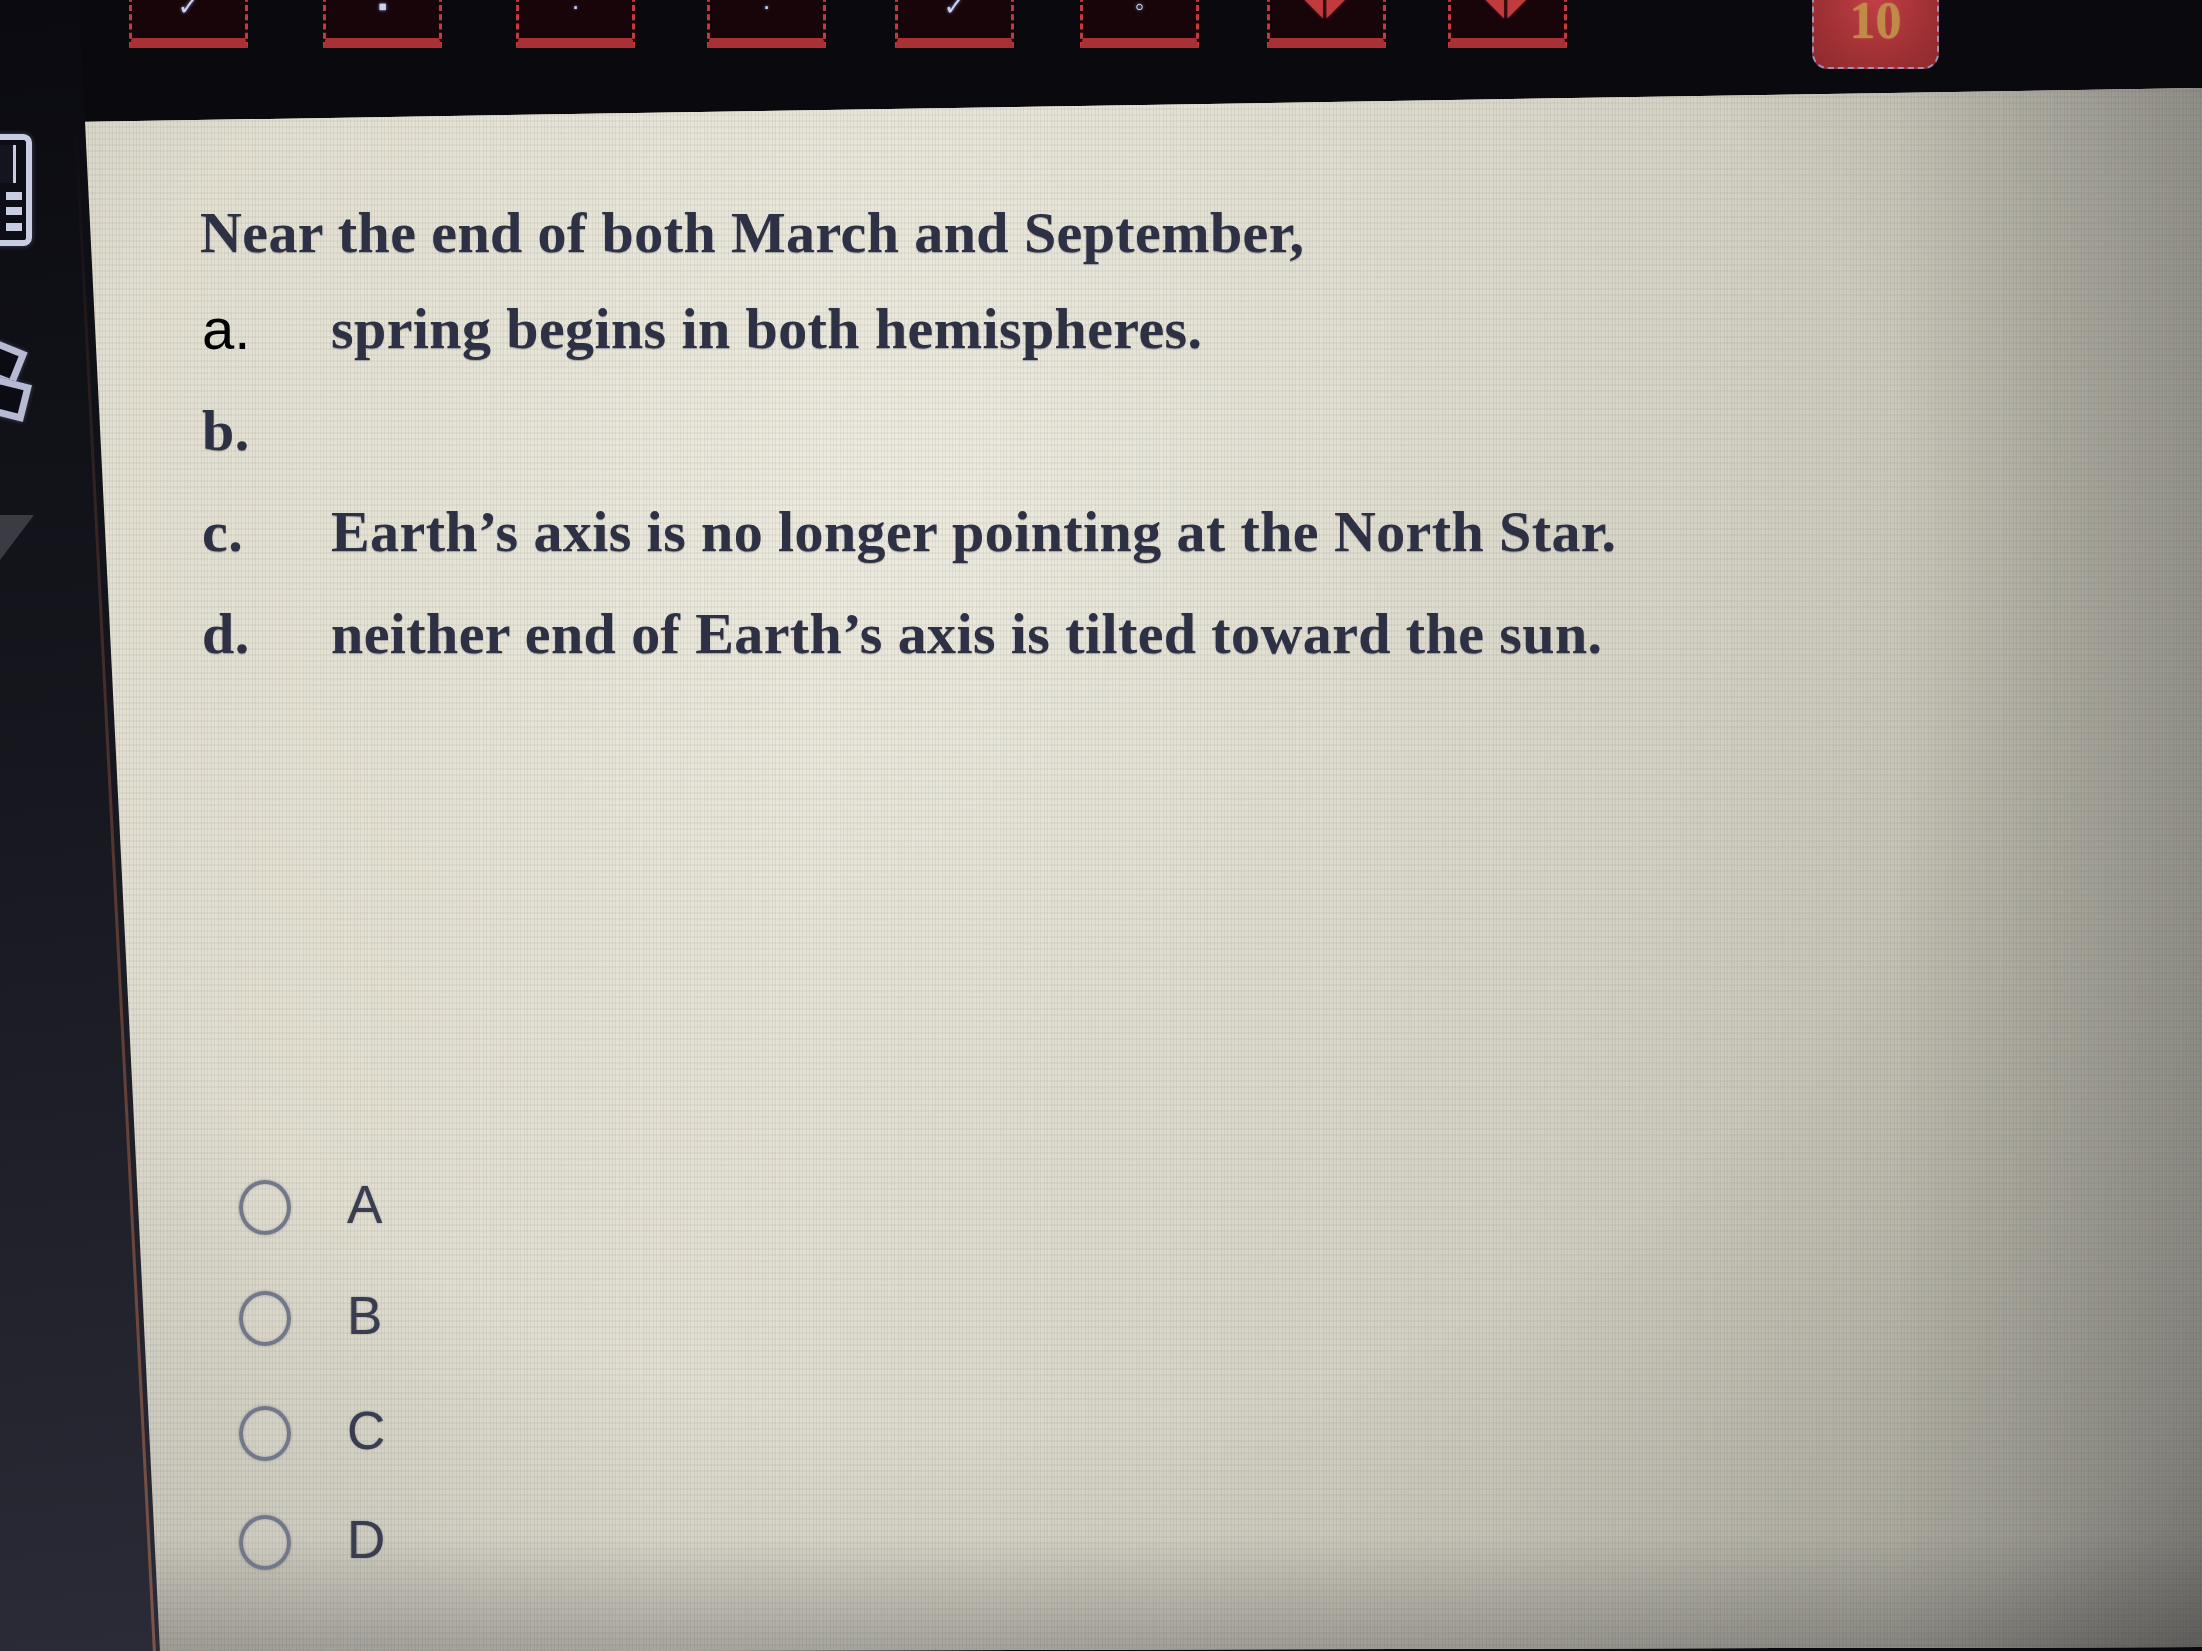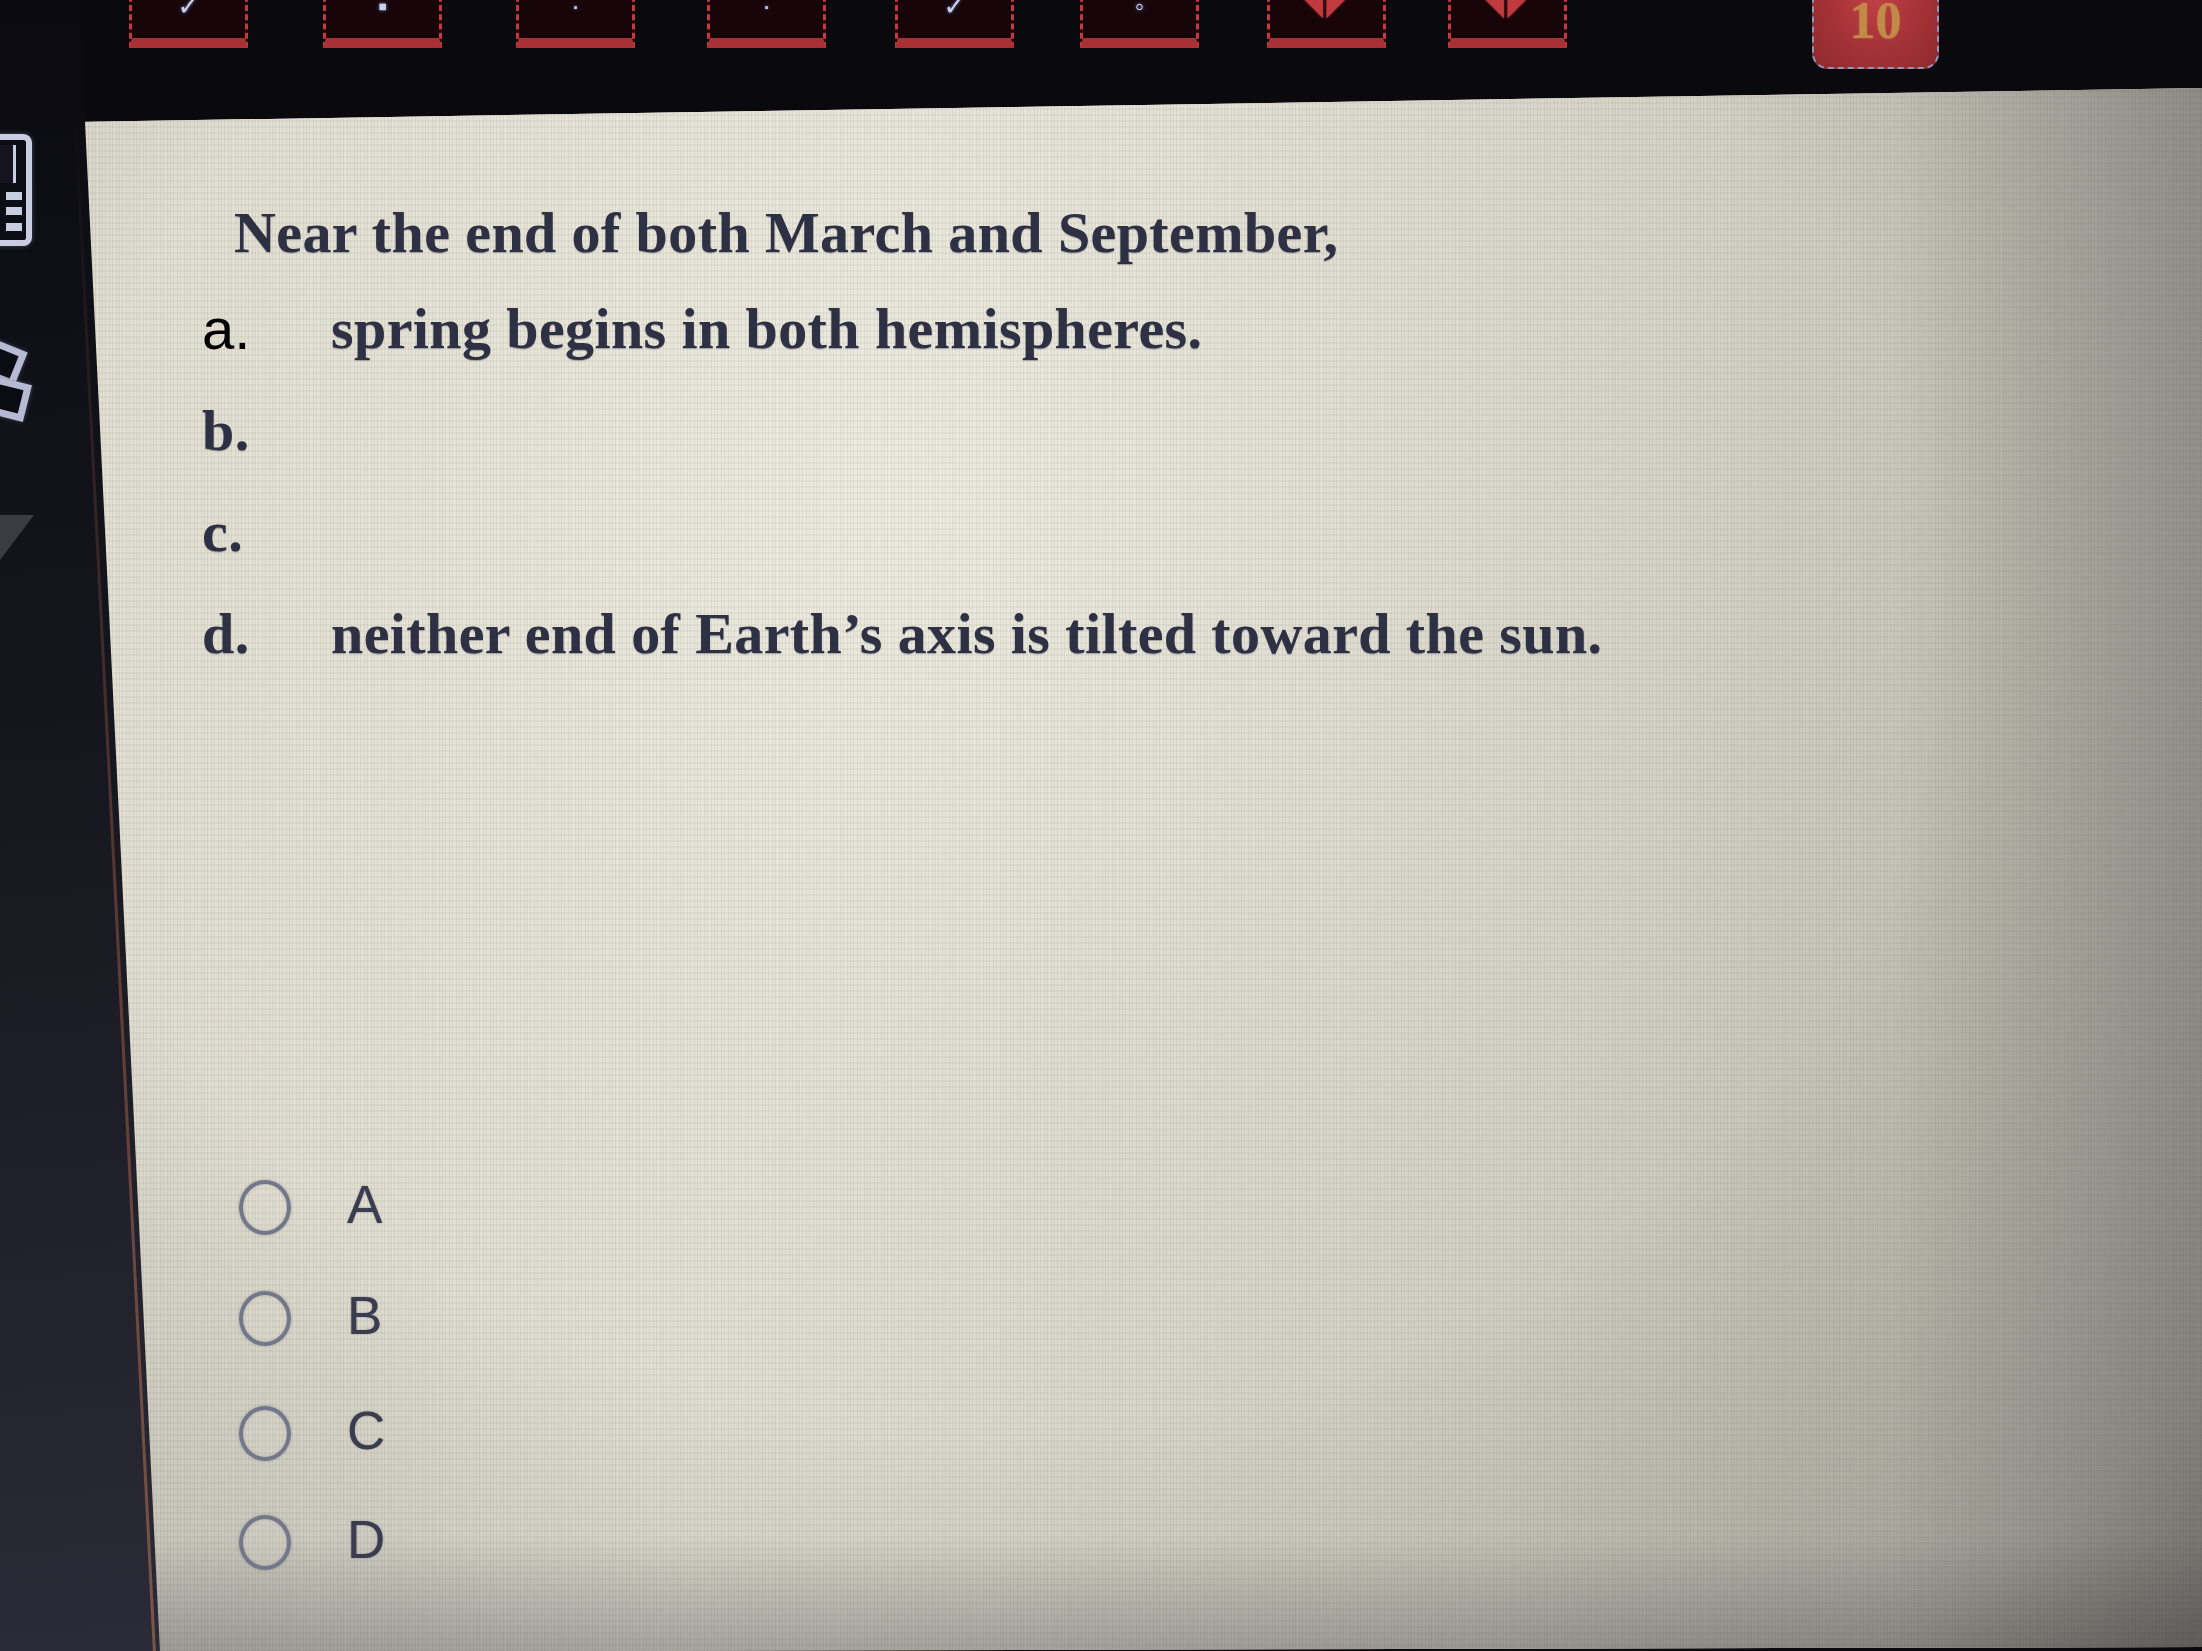--- a/index.html
+++ b/index.html
@@ -95,21 +95,21 @@
     border-right:34px solid transparent;
   }
 
   
   #content{position:absolute;inset:0;filter:blur(0.4px);}
   .serif{
     font-family:"Liberation Serif", serif;font-weight:700;
     color:#2e3044;letter-spacing:0.4px;
     text-shadow:0 0.9px 0.9px rgba(46,48,68,0.35);
   }
-  #question-text{position:absolute;left:200px;top:204px;font-size:58px;line-height:58px;margin-left:34px;}
+  #question-text{position:absolute;left:200px;top:204px;font-size:58px;line-height:58px;}
   .option-row{position:absolute;left:202px;width:1944px;height:60px;}
   .option-row .letter{position:absolute;left:0;font-size:58px;line-height:58px;}
   .option-row .otext{position:absolute;left:129px;font-size:58px;line-height:58px;white-space:nowrap;}
   #opt-a{top:300px;} #opt-b{top:402px;} #opt-c{top:503px;} #opt-d{top:605px;}
 
   #instruction{
     position:absolute;left:215px;top:941px;
     font-size:57px;line-height:57px;letter-spacing:0.9px;
     color:#474a5c;text-shadow:0 0 1.7px rgba(70,74,92,0.45);white-space:nowrap;
   }
@@ -186,20 +186,21 @@
 
     <div class="option-row" id="opt-a">
       <span class="letter">a.</span>
       <span class="otext serif">spring begins in both hemispheres.</span>
     </div>
     <div class="option-row" id="opt-b">
       <span class="letter serif">b.</span>
     </div>
     <div class="option-row" id="opt-c">
       <span class="letter serif">c.</span>
+      <span class="otext serif">Earth’s axis is no longer pointing at the North Star.</span>
     </div>
     <div class="option-row" id="opt-d">
       <span class="letter serif">d.</span>
       <span class="otext serif">neither end of Earth’s axis is tilted toward the sun.</span>
     </div>
 
 
     <div class="choice-row" id="choice-a">
       <div class="radio"></div>
       <div class="choice-label">A</div>

